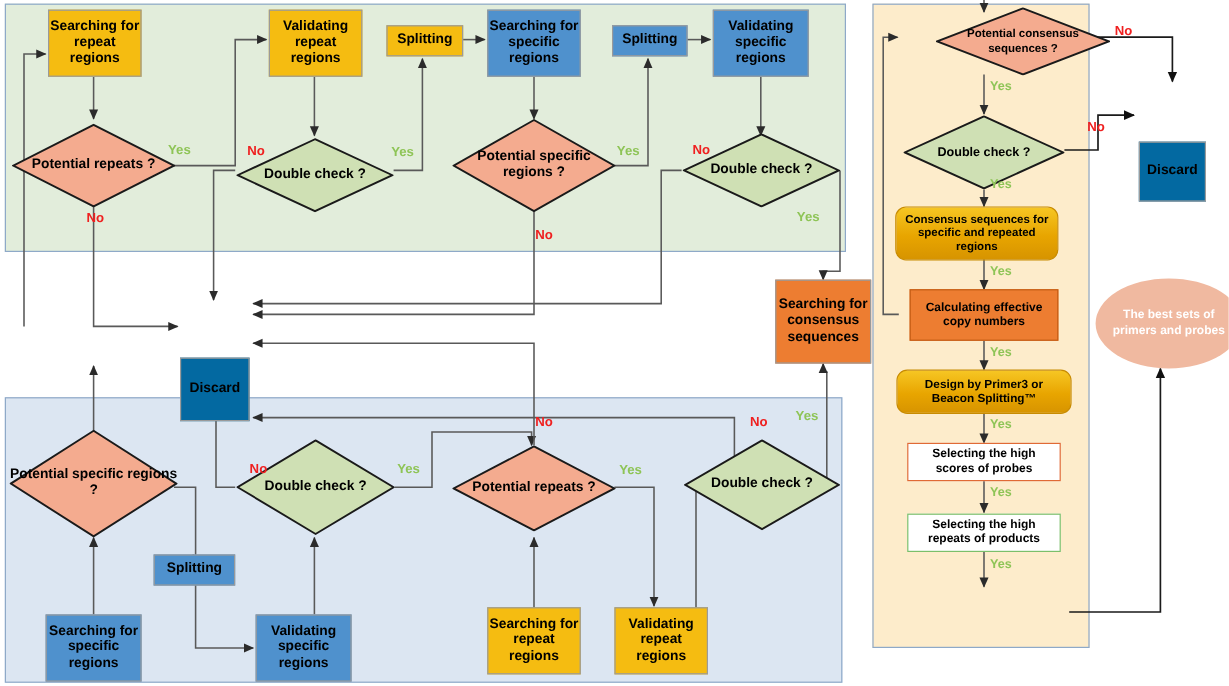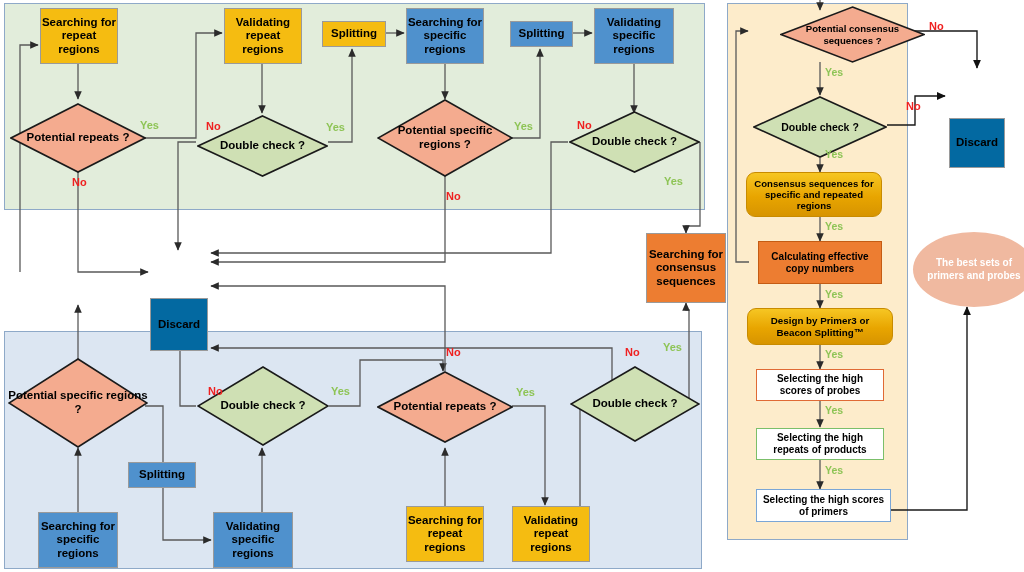--- a/index.html
+++ b/index.html
@@ -264,21 +264,20 @@
   <div class="node rounded-gold" style="left:746px;top:172px;width:136px;height:45px;font-size:9.6px;padding:0 4px;">Consensus sequences for specific and repeated regions</div>
 
   <div class="node flat-orange" style="left:758px;top:241px;width:124px;height:43px;font-size:10px;padding:0 4px;">Calculating effective copy numbers</div>
 
   <div class="node rounded-gold" style="left:747px;top:308px;width:146px;height:37px;font-size:9.8px;padding:0 4px;">Design by Primer3 or Beacon Splitting™</div>
 
   <div class="node white-box b-orange" style="left:756px;top:369px;width:128px;height:32px;font-size:10px;padding:0 4px;">Selecting the high scores of probes</div>
 
   <div class="node white-box b-green" style="left:756px;top:428px;width:128px;height:32px;font-size:10px;padding:0 4px;">Selecting the high repeats of products</div>
 
-  <div class="node white-box b-blue" style="left:756px;top:489px;width:135px;height:33px;font-size:10px;padding:0 4px;">Selecting the high scores of primers</div>
 
   <div class="node box box-gray" style="left:949px;top:70px;width:56px;height:50px;font-size:11.5px;">Discard</div>
 
   <div class="ellipse" style="left:913px;top:232px;width:110px;height:75px;font-size:10px;padding:0 6px;">The best sets of primers and probes</div>
 
   <div class="lbl lbl-no" style="left:907px;top:20px;font-size:11px;">No</div>
   <div class="lbl lbl-yes" style="left:825px;top:66px;font-size:10.5px;">Yes</div>
   <div class="lbl lbl-no" style="left:884px;top:100px;font-size:11px;">No</div>
   <div class="lbl lbl-yes" style="left:825px;top:148px;font-size:10.5px;">Yes</div>
   <div class="lbl lbl-yes" style="left:825px;top:220px;font-size:10.5px;">Yes</div>

